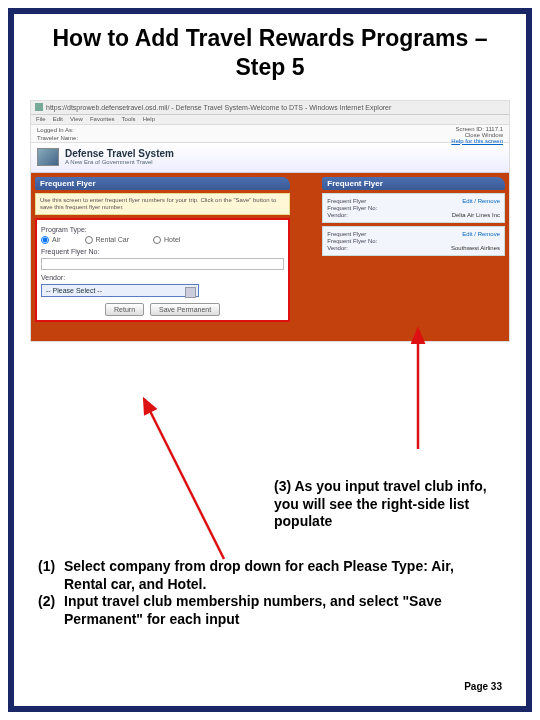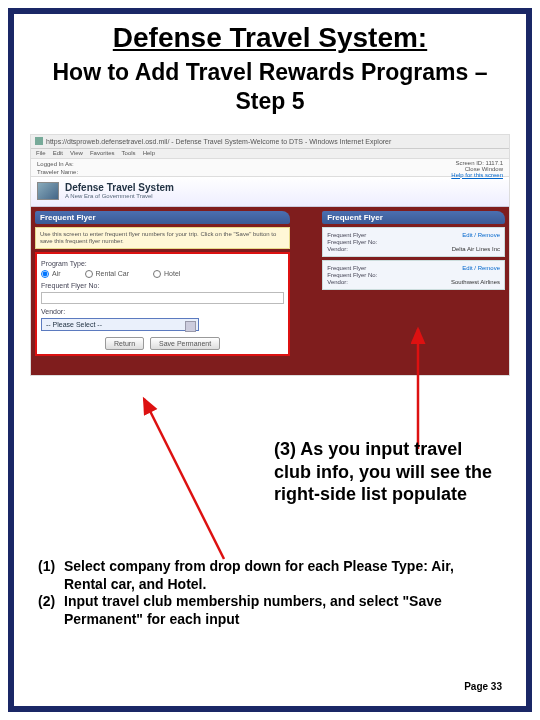--- a/index.html
+++ b/index.html
@@ -1,21 +1,21 @@
 <!DOCTYPE html>
 <html><head>
 <meta charset="utf-8">
 <style>
   * { box-sizing: border-box; margin: 0; padding: 0; }
   body { width: 540px; height: 720px; background: #fff; font-family: Arial, sans-serif; position: relative; }
   .border { position: absolute; inset: 8px; border: 6px solid #1a2766; }
   .content { position: absolute; inset: 14px; padding: 6px 16px 10px; }
   .title1 { font-size: 28px; font-weight: bold; text-decoration: underline; text-align: center; margin-top: 2px; }
   .title2 { font-size: 23px; font-weight: bold; text-align: center; line-height: 1.25; margin-top: 4px; }
-  .screenshot { margin-top: 18px; width: 100%; height: 242px; position: relative; background: #7f1d1d; border: 1px solid #ddd; font-size: 7px; color: #555; }
+  .screenshot { margin-top: 18px; width: 100%; height: 242px; position: relative; background: #c2410c; border: 1px solid #ddd; font-size: 7px; color: #555; }
   .addrbar { height: 14px; background: #eee; border-bottom: 1px solid #ccc; display: flex; align-items: center; padding: 0 4px; gap: 3px; }
   .lockbox { width: 8px; height: 8px; background: #7a9; }
   .menubar { height: 10px; background: #f0f0f0; border-bottom: 1px solid #ddd; display: flex; gap: 7px; padding: 0 5px; align-items: center; font-size: 6px; }
   .infobar { height: 18px; background: #fafafa; border-bottom: 1px solid #ddd; display: flex; justify-content: space-between; padding: 1px 6px; font-size: 6px; }
   .infoleft div { line-height: 8px; }
   .inforight { text-align: right; }
   .helplink { color: #06c; text-decoration: underline; }
   .banner { height: 30px; background: linear-gradient(#fff,#eef); border-bottom: 1px solid #ccd; display: flex; align-items: center; padding: 0 6px; gap: 6px; }
   .logo { width: 22px; height: 18px; background: linear-gradient(135deg,#8ab,#468); border: 1px solid #888; }
   .brandtitle { font-weight: bold; color: #234; font-size: 10px; line-height: 10px; }
@@ -34,33 +34,32 @@
   .dropdown { width: 65%; height: 13px; border: 1px solid #5b7abf; background: #eaf0fb; color: #234; font-size: 7px; display: flex; align-items: center; padding: 0 4px; position: relative; }
   .dropdown::after { content: ""; position: absolute; right: 2px; top: 2px; width: 9px; height: 9px; background: #ccd; border: 1px solid #99a; }
   .btns { display: flex; gap: 6px; justify-content: center; margin-top: 6px; }
   .btn { font-size: 7px; padding: 2px 8px; background: linear-gradient(#fff,#ddd); border: 1px solid #999; border-radius: 2px; }
   .entry { background: #f2f5fb; border: 1px solid #cdd; margin-top: 3px; padding: 3px 4px; }
   .entryrow { display: flex; justify-content: space-between; font-size: 6px; margin: 1px 0; }
   .entryrow .k { color: #445; }
   .entryrow .v { color: #333; }
   .editlink { color: #06c; }
   .arrow { position: absolute; pointer-events: none; }
-  .caption { position: absolute; top: 424px; left: 260px; right: 30px; font-size: 18px; font-weight: bold; line-height: 1.25; }
+  .caption { position: absolute; top: 464px; left: 260px; right: 30px; font-size: 14px; font-weight: bold; line-height: 1.25; }
   .steps { position: absolute; top: 544px; left: 24px; right: 30px; font-size: 14px; font-weight: bold; line-height: 1.25; }
   .steprow { display: flex; }
   .stepnum { width: 26px; flex-shrink: 0; }
   .pagenum { position: absolute; bottom: 14px; right: 24px; font-size: 10px; font-weight: bold; }
 </style>
 </head>
 <body>
 
 <div class="border"></div>
 <div class="content">
 
-  <div class="title1">Defense Travel System:</div>
   <div class="title2">How to Add Travel Rewards Programs – Step 5</div>
 
   <div class="screenshot">
     <div class="addrbar">
       <div class="lockbox"></div>
       <span>https://dtsproweb.defensetravel.osd.mil/ - Defense Travel System-Welcome to DTS - Windows Internet Explorer</span>
     </div>
     <div class="menubar">
       <span>File</span>
       <span>Edit</span>

